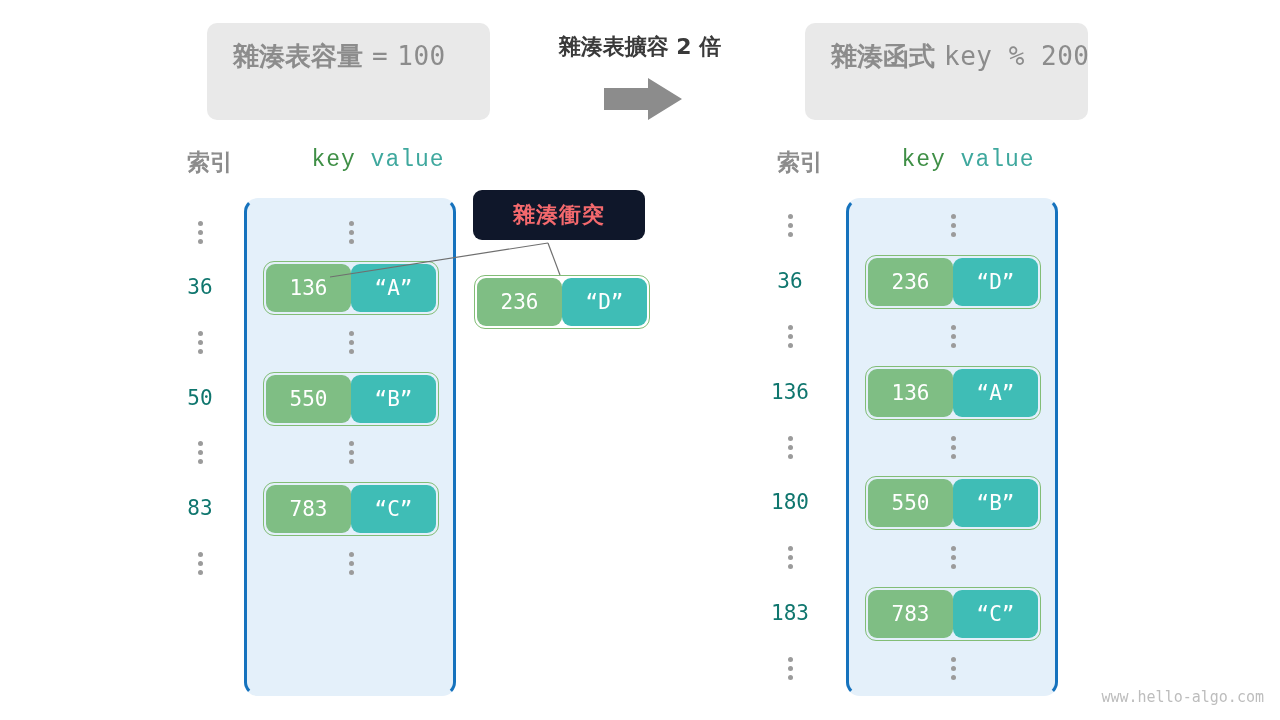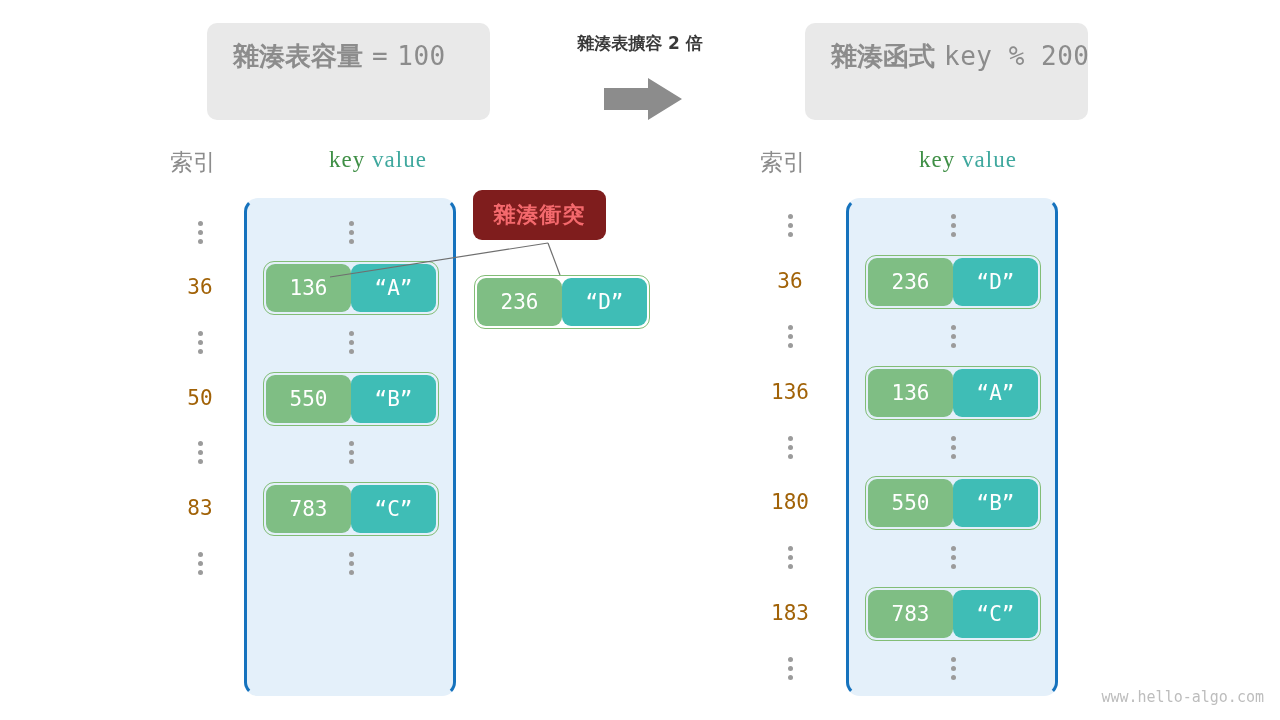--- a/index.html
+++ b/index.html
@@ -38,21 +38,21 @@
   #info-left  { left: 207px; top: 23px;  width: 283px; height: 97px; }
   #info-right { left: 805px; top: 23px;  width: 283px; height: 97px; }
 
   
   #expand-label {
     position: absolute;
     left: 540px;
     top: 32px;
     width: 200px;
     text-align: center;
-    font-size: 17px;
+    font-size: 22px;
     font-weight: 700;
     color: #3a3a3a;
     white-space: nowrap;
   }
   #expand-arrow {
     position: absolute;
     left: 604px;
     top: 78px;
     width: 78px;
     height: 42px;
@@ -61,29 +61,30 @@
   
   .table-group { position: absolute; top: 0; }
   #table-left  { left: 150px; }
   #table-right { left: 740px; }
 
   .col-header {
     position: absolute;
     top: 147px;
     height: 30px;
     white-space: nowrap;
-    font-family: Liberation Serif, serif;
+    font-family: Liberation Mono, monospace;
     font-size: 23px;
   }
   .hdr-index {
     left: 20px;
     width: 80px;
+    text-align: center;
     color: #8c8c8c;
     font-family: "DejaVu Sans", "Liberation Sans", sans-serif;
-    font-weight: 400;
+    font-weight: 700;
   }
   .hdr-key   { color: #3f8f46; }
   .hdr-value { color: #3fa89e; }
   .hdr-kv { left: 118px; width: 220px; text-align: center; letter-spacing: 1px; }
 
   
   .bucket-frame {
     position: absolute;
     background: #e4f0fa;
     border-left: 3px solid #1572bd;
@@ -94,21 +95,21 @@
     box-sizing: border-box;
   }
   #table-left  .bucket-frame { left: 94px; top: 198px; width: 212px; height: 498px; }
   #table-right .bucket-frame { left: 106px; top: 198px; width: 212px; height: 498px; }
   .row-index {
     position: absolute;
     left: 0px;
     width: 100px;
     text-align: center;
     font-size: 21px;
-    color: #a16207;
+    color: #0f766e;
     font-family: "DejaVu Sans Mono", "Liberation Mono", monospace;
     line-height: 56px;
   }
   .dots {
     position: absolute;
     width: 100%;
     height: 56px;
     display: flex;
     flex-direction: column;
     align-items: center;
@@ -155,23 +156,23 @@
     left: 474px;
     top: 275px;
     width: 176px;
   }
 
   
   #collision-badge {
     position: absolute;
     left: 473px;
     top: 190px;
-    width: 133px;
+    width: 172px;
     height: 50px;
-    background: #7f1d1d;
+    background: #0f172a;
     border-radius: 9px;
     display: flex;
     align-items: center;
     justify-content: center;
     font-size: 22px;
     font-weight: 700;
     color: #f4696d;
     letter-spacing: 1px;
   }
 

